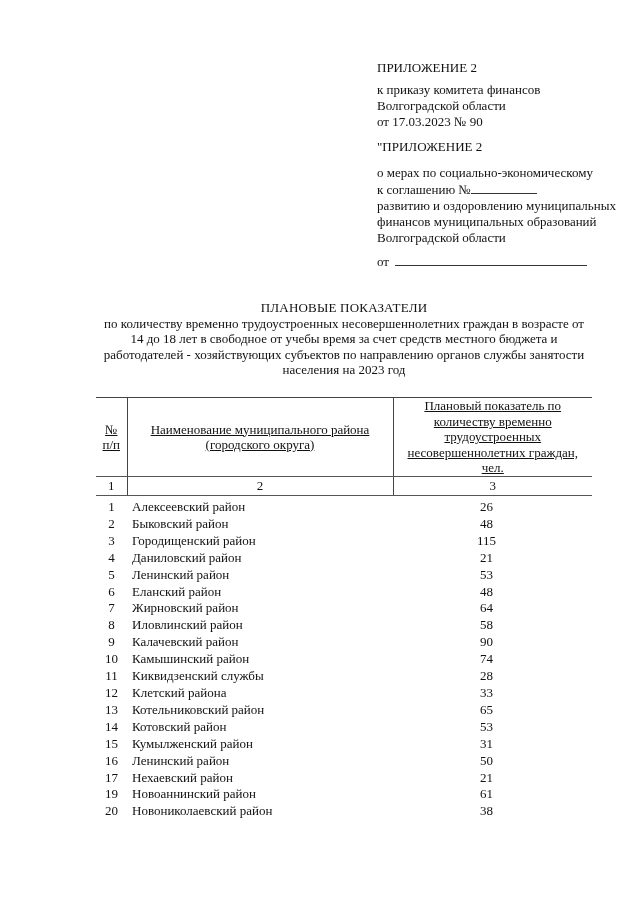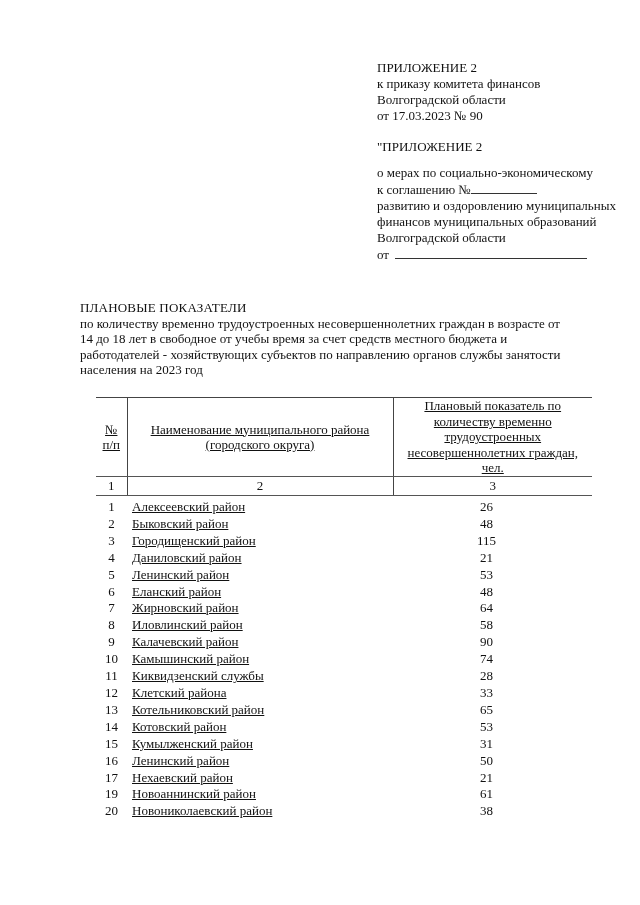--- a/index.html
+++ b/index.html
@@ -3,27 +3,27 @@
 <meta charset="utf-8">
 <style>
   html, body { margin: 0; padding: 0; background: #ffffff; }
   body {
     width: 640px; height: 905px; position: relative; overflow: hidden;
     font-family: "Liberation Serif", "DejaVu Serif", serif;
     color: #111111; font-size: 13px;
   }
   .abs { position: absolute; }
   .annex { left: 377px; top: 60px; width: 250px; line-height: 16px; }
-  .annex .title { }
+  .annex .title { margin-bottom: 6px; }
   .annex2 { left: 377px; top: 139px; width: 255px; line-height: 16px; }
   .annex2 .title { margin-bottom: 10px; }
   .uline { display: inline-block; border-bottom: 1px solid #333; vertical-align: baseline; }
-  .from-line { }
+  .from-line { margin-top: 7px; }
   .heading {
-    left: 80px; top: 300px; width: 496px; line-height: 15.5px;
+    left: 96px; top: 300px; width: 496px; text-align: center; line-height: 15.5px;
   }
   .heading .h-title { letter-spacing: 0.2px; }
   table.grid {
     position: absolute; left: 96px; top: 397px; width: 496px;
     border-collapse: collapse; table-layout: fixed;
   }
   table.grid col.c1 { width: 31px; }
   table.grid col.c2 { width: 266px; }
   table.grid col.c3 { width: 199px; }
   table.grid th, table.grid td {
@@ -32,21 +32,21 @@
   thead tr.hdr th {
     height: 78px; border-top: 1px solid #444; border-bottom: 1px solid #555;
     text-align: center; line-height: 15.5px; text-decoration: underline;
   }
   thead tr.nums th {
     height: 18px; border-bottom: 1px solid #555; text-align: center; line-height: 16px;
   }
   thead th.sep-r { border-right: 1px solid #444; }
   tbody td { height: 16.9px; line-height: 16.9px; }
   tbody td.n { text-align: center; }
-  tbody td.name { padding-left: 5px; white-space: nowrap; text-decoration: underline; }
+  tbody td.name { padding-left: 5px; white-space: nowrap; }
   tbody td.val { text-align: center; padding-right: 12px; }
   tbody tr:first-child td { padding-top: 3px; }
 </style>
 </head>
 <body>
 
 <div class="abs annex">
   <div class="title">ПРИЛОЖЕНИЕ 2</div>
   <div>к приказу комитета финансов</div>
   <div>Волгоградской области</div>

